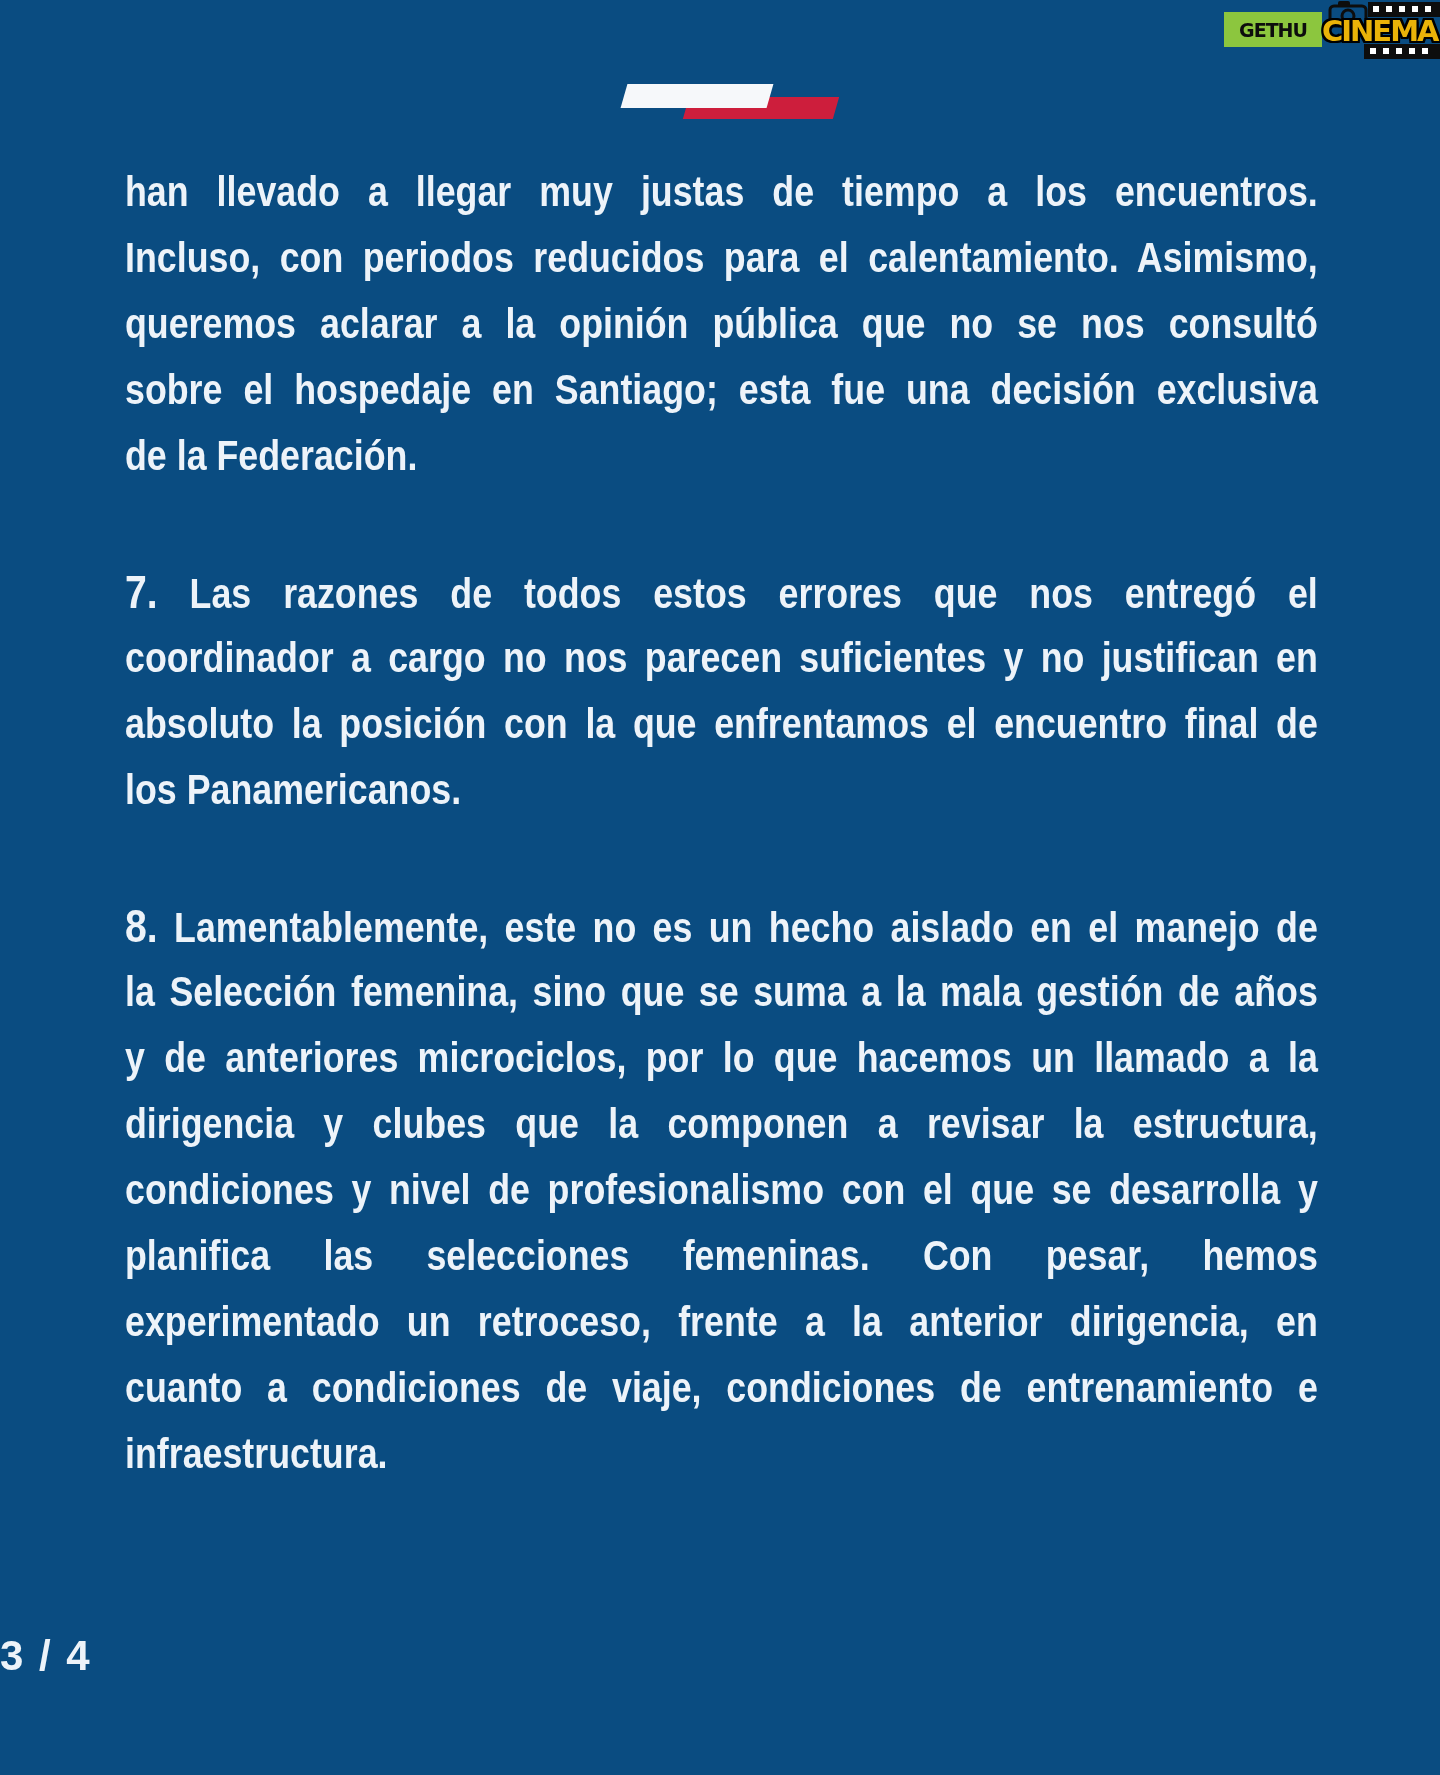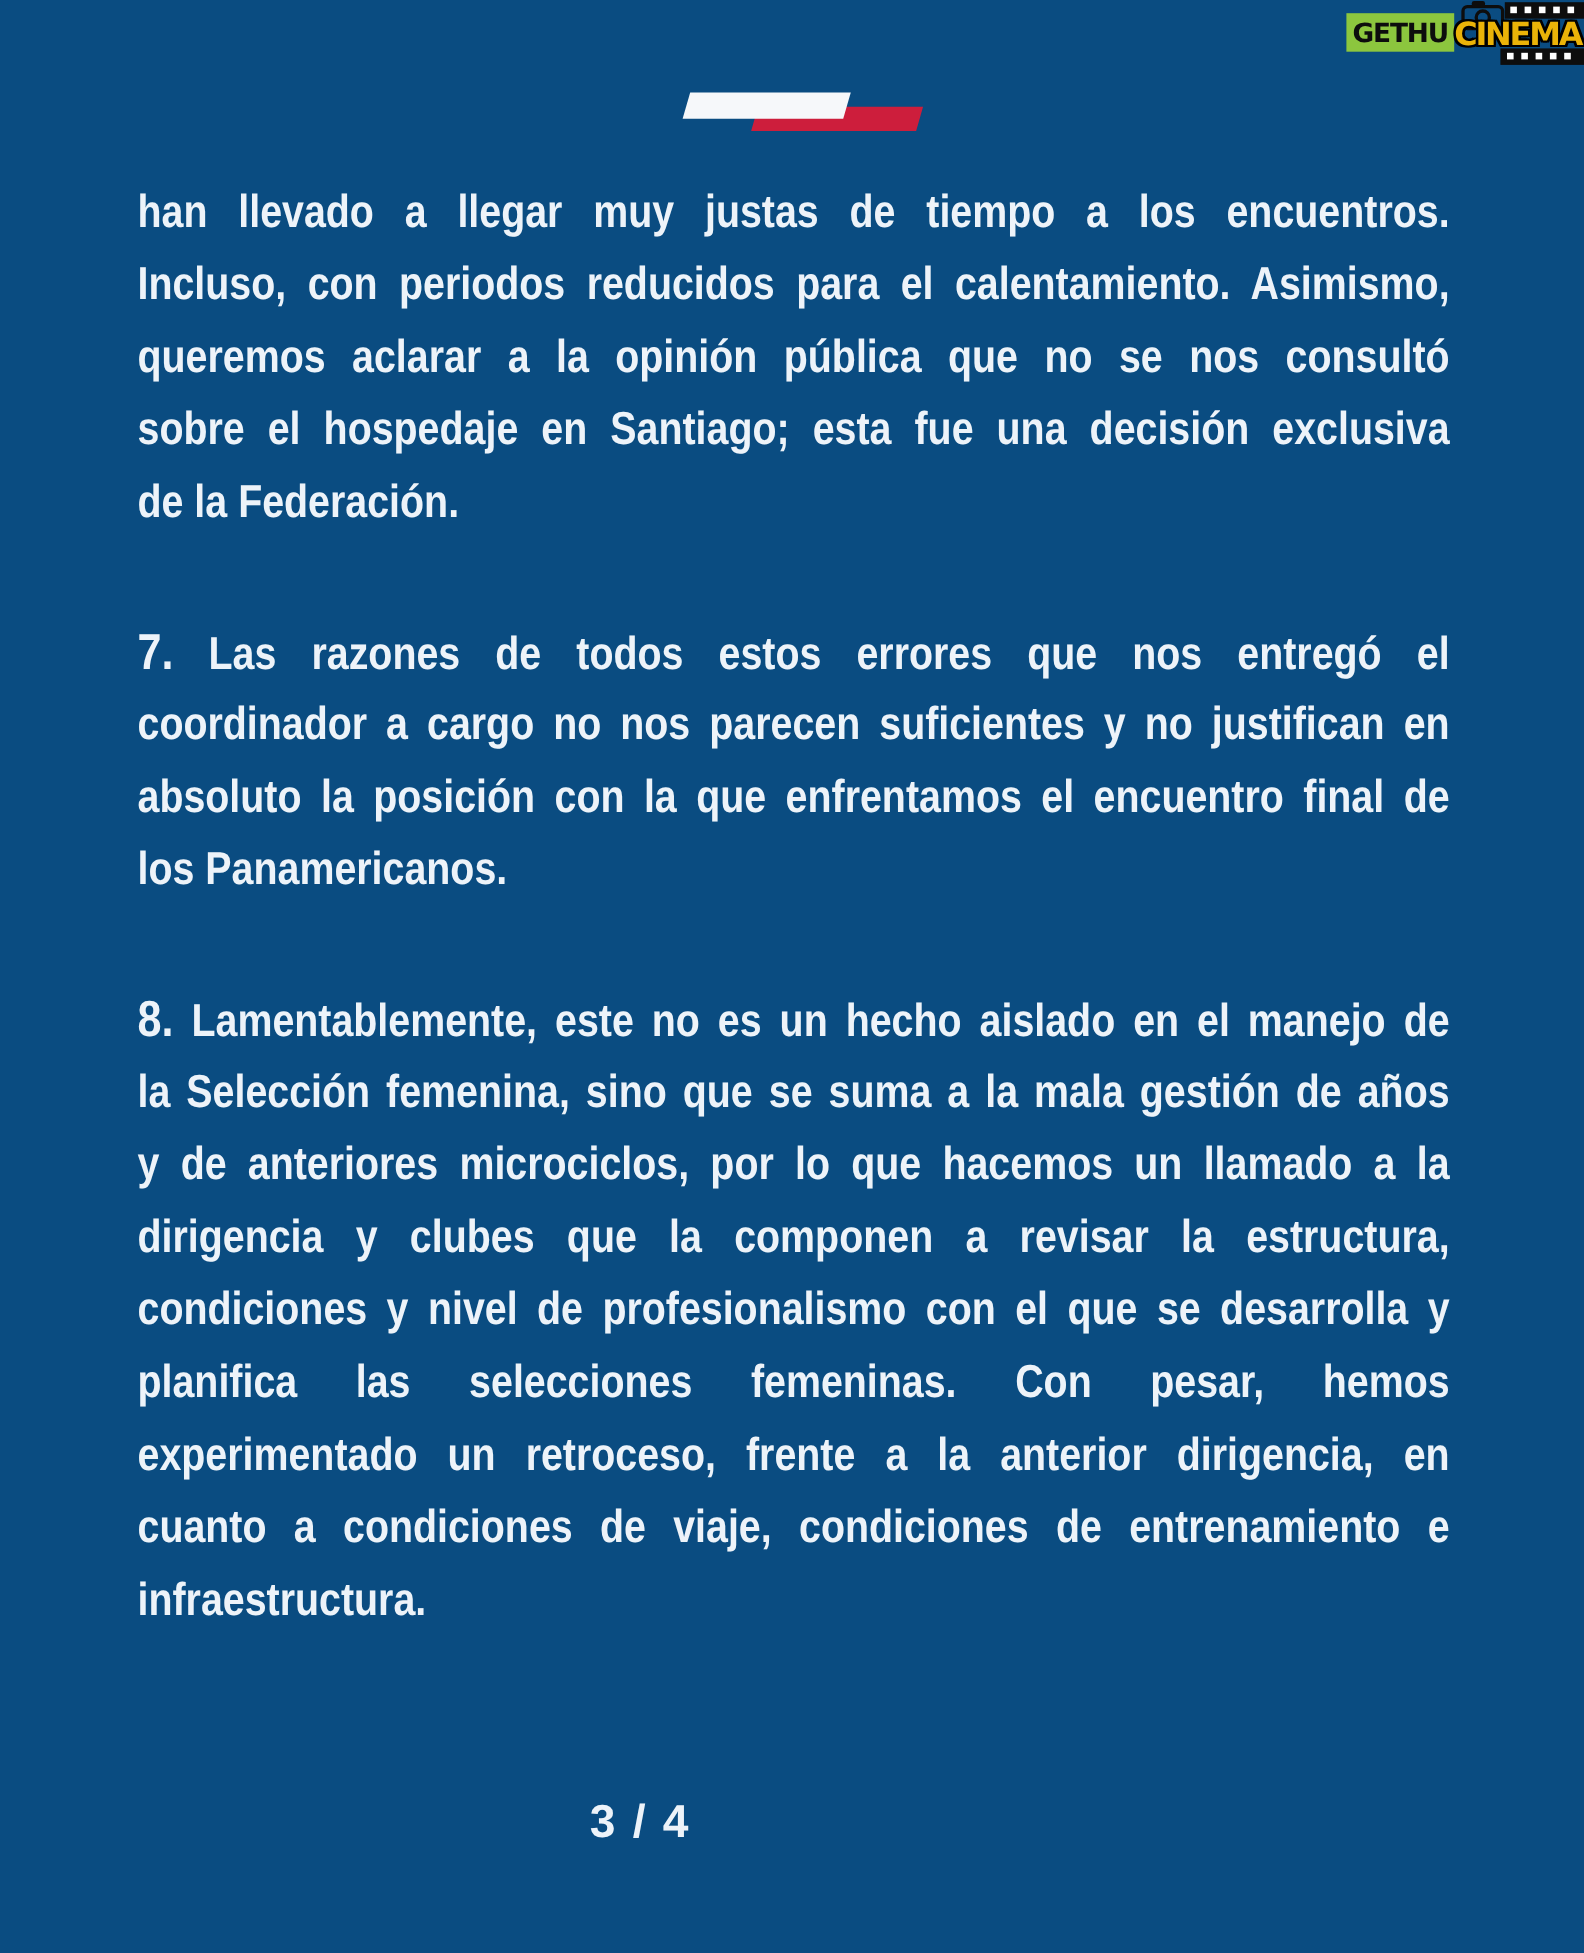--- a/index.html
+++ b/index.html
@@ -47,21 +47,21 @@
     z-index: 10;
   }
   .wm-badge {
     position: absolute;
     left: 6px; top: 12px;
     width: 98px; height: 35px;
     background: #8cc63e;
     color: #0d0d0d;
     font-family: "DejaVu Sans", sans-serif;
     font-weight: 800;
-    font-size: 24px;
+    font-size: 19px;
     line-height: 36px;
     text-align: center;
     letter-spacing: -1px;
   }
   .wm-cinema {
     position: absolute;
     left: 104px; top: 14px;
     font-family: "DejaVu Sans", sans-serif;
     font-weight: 800;
     font-size: 29px;
@@ -96,21 +96,20 @@
     text-align-last: left;
   }
   .para + .para { margin-top: 70px; }
   .pnum { font-size: 46px; }
 
   
   .page-indicator {
     position: absolute;
     left: 0; top: 1632px;
     width: 1164px;
-    text-align: center;
     color: #edf3f9;
     font-weight: 700;
     font-size: 42px;
     letter-spacing: 2px;
   }
 </style>
 </head>
 <body>
 
 <main>

